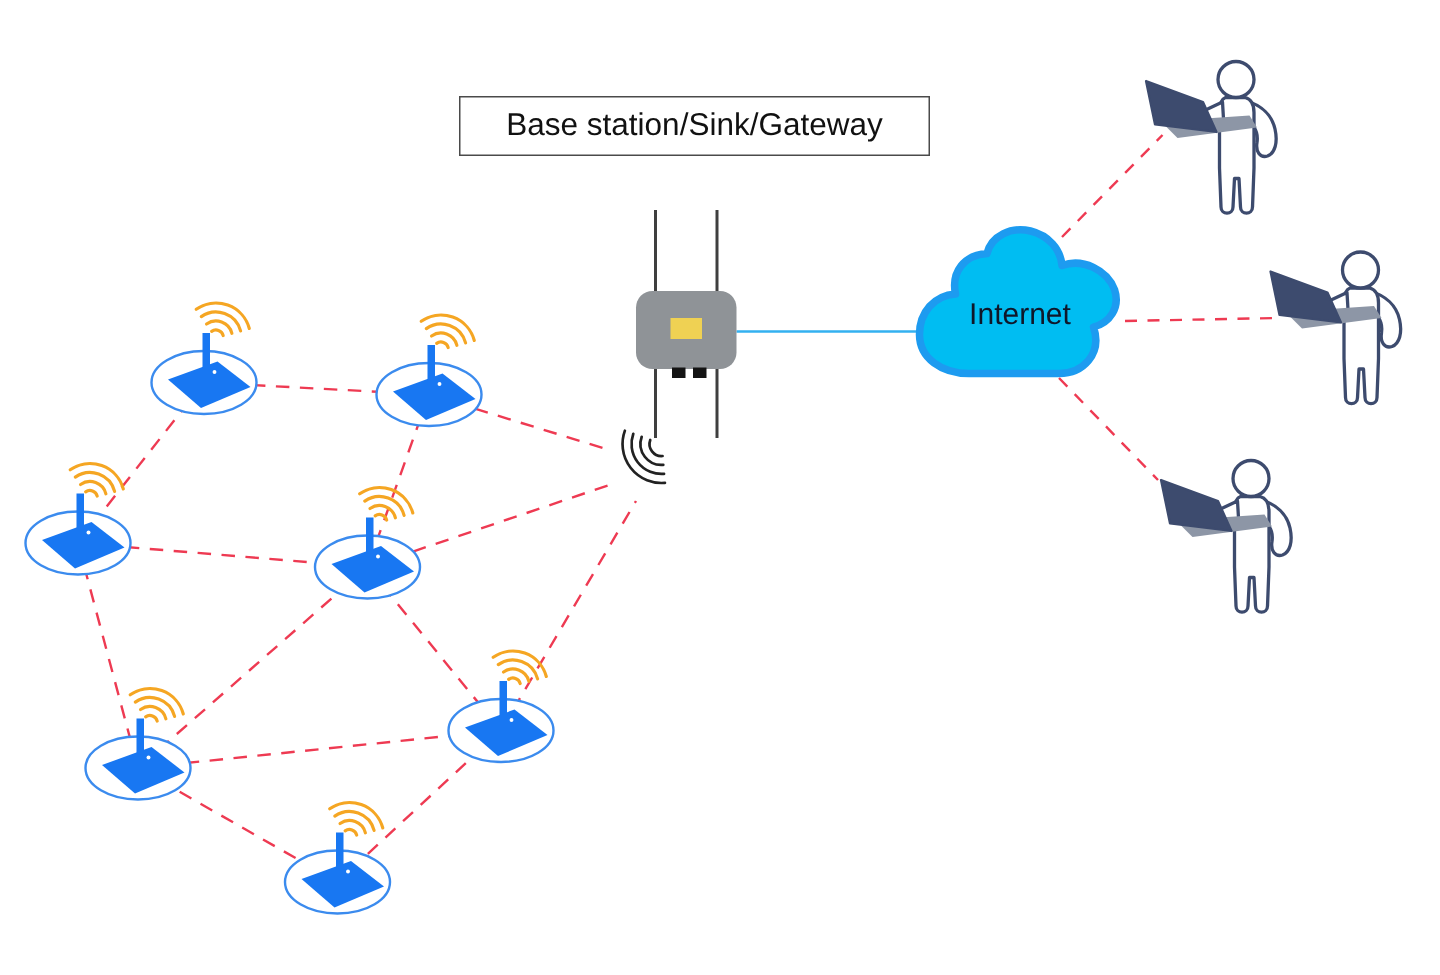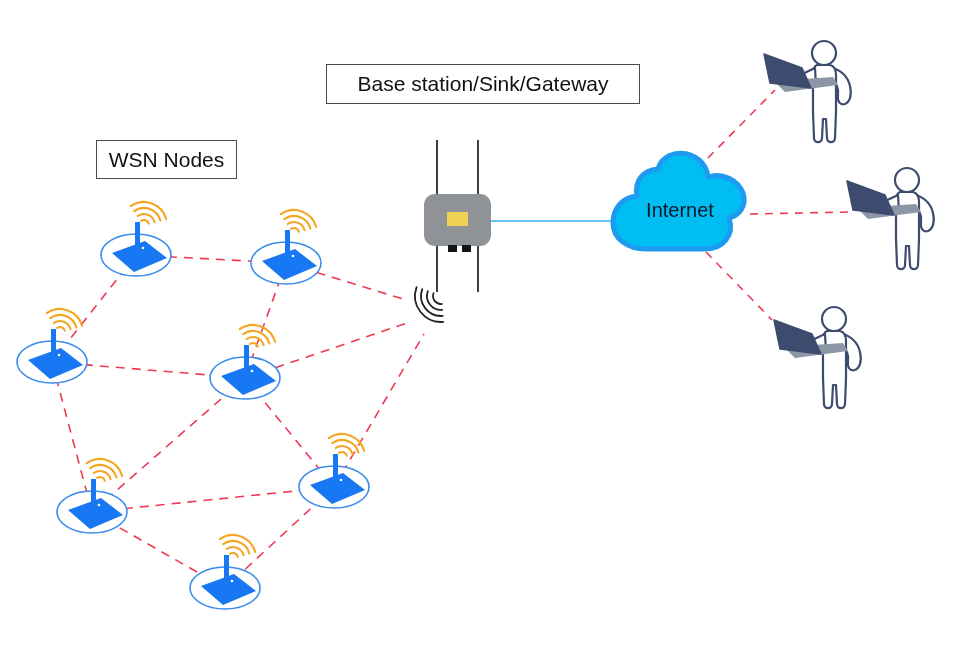--- a/index.html
+++ b/index.html
@@ -12,21 +12,21 @@
   }
   #diagram-svg{position:absolute;left:0;top:0;}
   .label-box{
     position:absolute;
     box-sizing:border-box;
     border:1.4px solid #4a4a4a;
     background:#ffffff;
     color:#111111;
     font-size:21px;
     text-align:center;
-    display:flex;align-items:center;justify-content:center;margin-left:20px;
+    display:flex;align-items:center;justify-content:center;
   }
   #base-station-label{left:306px;top:64px;width:314px;height:40px;}
   #wsn-nodes-label{left:76px;top:140px;width:141px;height:39px;}
   #internet-label{
     position:absolute;left:622px;top:199px;width:116px;height:24px;
     color:#0f172a;font-size:20px;text-align:center;background:transparent;
   }
   .mesh-edge{stroke:#ee3a52;stroke-width:1.6;stroke-dasharray:9 7;fill:none;}
   .net-edge{stroke:#ee3a52;stroke-width:1.6;stroke-dasharray:8 7;fill:none;}
 </style>
@@ -133,16 +133,15 @@
 
     <g>
         <use href="#sym-user" transform="translate(758,38)"></use>
         <use href="#sym-user" transform="translate(841,165)"></use>
         <use href="#sym-user" transform="translate(768,304)"></use>
       </g>
   </svg>
 
   <div class="label-box" id="base-station-label">Base station/Sink/Gateway</div>
 
-  <div class="label-box" id="wsn-nodes-label">WSN Nodes</div>
 
   <div id="internet-label">Internet</div>
 </div>
 
 </body></html>

